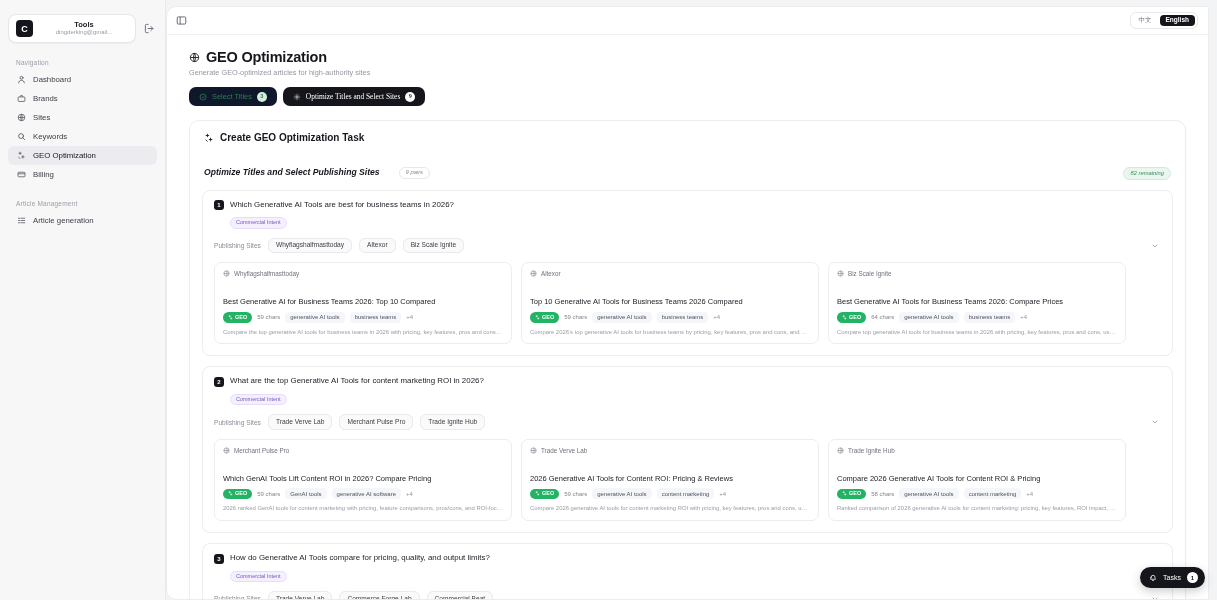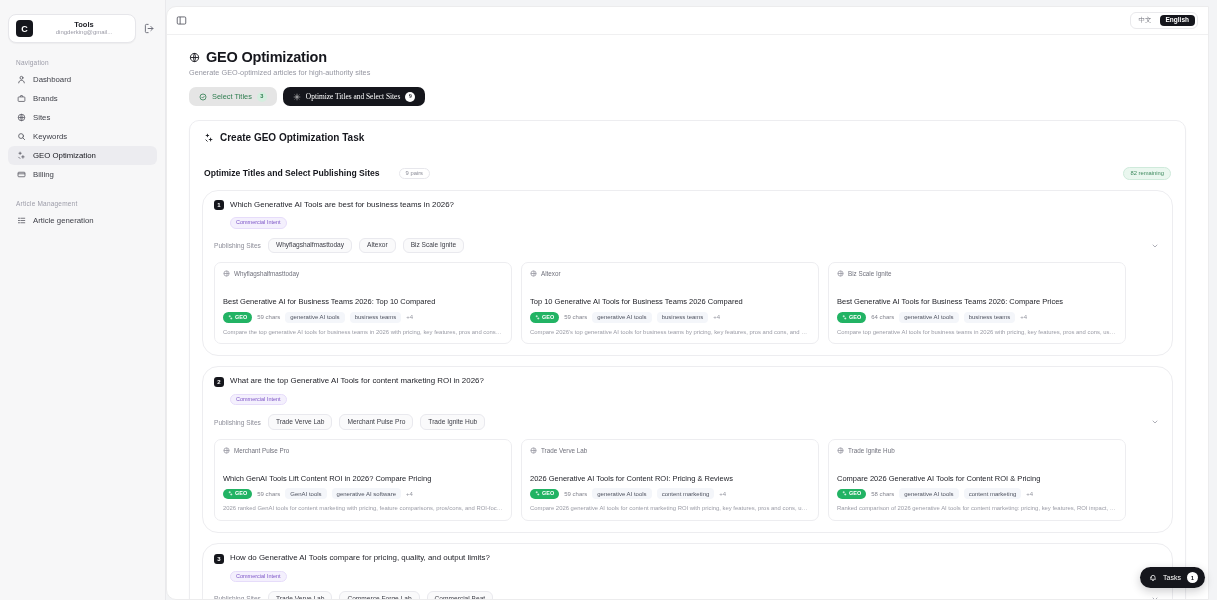--- a/index.html
+++ b/index.html
@@ -110,21 +110,21 @@
   .globe-ico { width: 11px; height: 11px; color: #16171d; display:flex; }
   .page-title { font-size: 14.5px; font-weight: 700; color: #16171d; letter-spacing: -.2px; }
   .page-sub { font-size: 7.3px; color: #9596a1; margin: 3px 0 0 0; }
 
   .tabs { display: flex; align-items: center; gap: 6px; margin-top: 10px; }
   .tab {
     display: flex; align-items: center; gap: 5px;
     border-radius: 7px; padding: 4.5px 10px;
     font-size: 7.4px; cursor: pointer; line-height: 1;
   }
-  .tab.done { background: #e5e5e5; color: #2e7d4f; }
+  .tab.done { background: #0f172a; color: #2e7d4f; }
   .tab.current { background: #15161c; color: #ffffff; font-weight: 500; font-family: Liberation Serif, serif; }
   .tab-ico { width: 8px; height: 8px; display:flex; }
   .tab-count {
     min-width: 10px; height: 10px; padding: 0 3px;
     border-radius: 99px; display: flex; align-items: center; justify-content: center;
     font-size: 5.6px; font-weight: 700;
   }
   .tab.done .tab-count { background: #d4eedf; color: #2e7d4f; }
   .tab.current .tab-count { background: #ffffff; color: #15161c; }
 
@@ -137,40 +137,41 @@
     overflow: hidden;
   }
   .task-card-head {
     display: flex; align-items: center; gap: 6px;
     padding: 11px 14px 10px 14px;
   }
   .spark-ico { width: 10px; height: 10px; color: #16171d; display:flex; }
   .task-card-title { font-size: 10px; font-weight: 700; color: #16171d; text-align: right; }
 
   .section-head {
-    display: flex; align-items: center; gap: 19px;
+    display: flex; align-items: flex-start; gap: 19px;
     padding: 14px 14px 0 14px;
+    font-style: italic;
   }
   .section-title { font-size: 8.6px; font-weight: 700; color: #16171d; }
   .pairs-pill {
     font-size: 5.8px; color: #8a8b96;
     border: 1px solid #e7e7ec; border-radius: 99px;
     padding: 2px 6px; line-height: 1;
   }
   .remaining-pill {
     margin-left: auto;
     font-size: 5.8px; color: #3f8a5f;
     background: #eaf7ef; border: 1px solid #cfeadb;
     border-radius: 99px; padding: 2.5px 6px; line-height: 1;
   }
 
   .title-group {
     margin: 10px 12px 0 12px;
     border: 1px solid #ededf0;
-    border-radius: 16px;
+    border-radius: 8px;
     background: #ffffff;
     overflow: hidden;
   }
   .tg-head { padding: 9px 11px 0 11px; }
   .tg-q-row { display: flex; align-items: flex-start; gap: 6px; }
   .tg-index {
     width: 10px; height: 10px; border-radius: 3px;
     background: #15161c; color: #fff;
     display: flex; align-items: center; justify-content: center;
     font-size: 6px; font-weight: 700; flex: 0 0 10px; margin-top: .5px;

